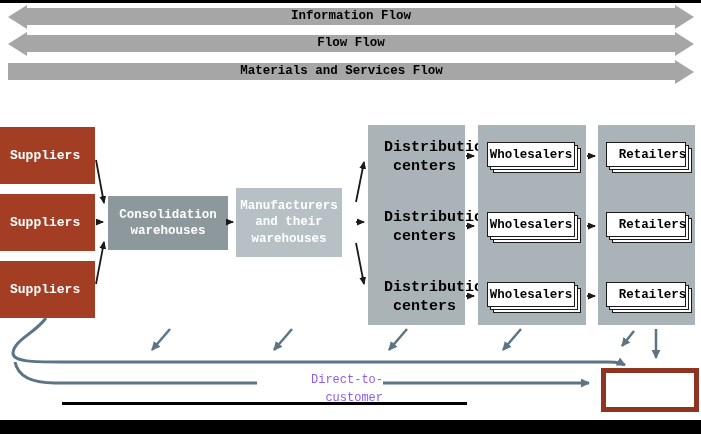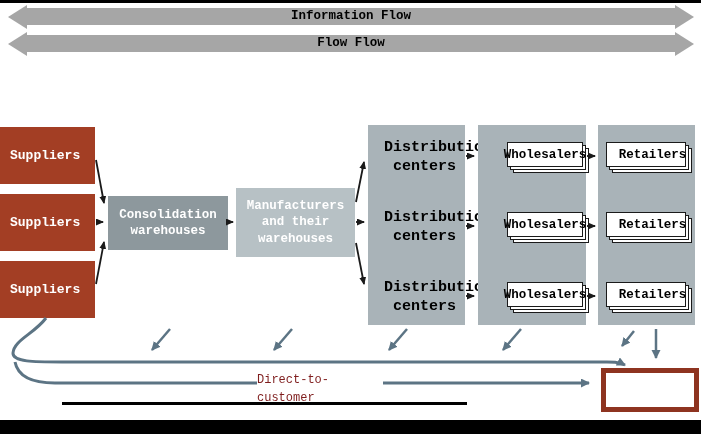--- a/index.html
+++ b/index.html
@@ -34,21 +34,21 @@
     display: flex; align-items: center; padding-left: 10px;
   }
   #sup1 { top: 127px; } #sup2 { top: 194px; } #sup3 { top: 261px; }
 
   
   .node {
     position: absolute; display: flex; align-items: center; justify-content: center;
     text-align: center; font-weight: bold; font-size: 12.5px; color: #fff; line-height: 1.3;
   }
   #consolidation { left: 108px; top: 196px; width: 120px; height: 54px; background: #8D989D; padding: 0 8px; }
-  #manufacturers { left: 236px; top: 188px; width: 119px; height: 69px; background: #B7C1C5; padding: 4px 10px; }
+  #manufacturers { left: 236px; top: 188px; width: 106px; height: 69px; background: #B7C1C5; padding: 4px 10px; }
 
   
   .column { position: absolute; top: 125px; height: 200px; background: #A9B3B8; z-index: 0; }
   #col-dist   { left: 368px; width: 97px; }
   #col-whole  { left: 478px; width: 108px; }
   #col-retail { left: 598px; width: 97px; }
 
   .dist-label {
     position: absolute; left: 0; width: 100%; text-align: center;
     font-weight: bold; font-size: 15px; color: #000; line-height: 1.25; padding-left: 16px;
@@ -61,30 +61,30 @@
     display: flex; align-items: center; justify-content: center;
     font-weight: bold; font-size: 12.5px; color: #000;
   }
   .card::before, .card::after {
     content: ""; position: absolute; inset: -1px; background: #fff; border: 1px solid #1a1a1a;
   }
   .card::before { transform: translate(3px, 3px); z-index: -1; }
   .card::after  { transform: translate(6px, 6px); z-index: -2; }
   .card > span { position: relative; z-index: 1; }
   .card.r1 { top: 17px; } .card.r2 { top: 87px; } .card.r3 { top: 157px; }
-  #col-whole  .card { left: 9px; width: 76px; margin-left: 20px; }
+  #col-whole  .card { left: 9px; width: 88px; }
   #col-retail .card { left: 8px; width: 80px; padding-left: 13px; }
 
   
   svg.overlay { position: absolute; left: 0; top: 0; pointer-events: none; }
 
   
   .direct-label {
     position: absolute; left: 257px; top: 371px; width: 126px; height: 18px;
-    background: #fff; color: #7f1d1d; font-size: 12px; text-align: left; line-height: 18px;
+    background: #fff; color: #8b5cf6; font-size: 12px; text-align: right; line-height: 18px;
   }
   .customers {
     position: absolute; left: 601px; top: 368px; width: 98px; height: 44px;
     background: #fff; border: 5px solid #8E3420;
   }
 </style>
 </head>
 <body>
 
 <div class="stage">
@@ -92,20 +92,24 @@
   <div class="strip top"></div>
 
   <div class="flow-arrow" id="flow-info">
     <span class="tri left"></span>
     <span class="flow-label">Information Flow</span>
     <span class="tri right"></span>
   </div>
   <div class="flow-arrow" id="flow-cash">
     <span class="tri left"></span>
     <span class="flow-label">Flow Flow</span>
+    <span class="tri right"></span>
+  </div>
+  <div class="flow-arrow" id="flow-mat">
+    <span class="flow-label">Materials and Services Flow</span>
     <span class="tri right"></span>
   </div>
 
   <div class="supplier" id="sup1">Suppliers</div>
   <div class="supplier" id="sup2">Suppliers</div>
   <div class="supplier" id="sup3">Suppliers</div>
 
   <div class="node" id="consolidation">Consolidation warehouses</div>
   <div class="node" id="manufacturers">Manufacturers and their warehouses</div>
 

